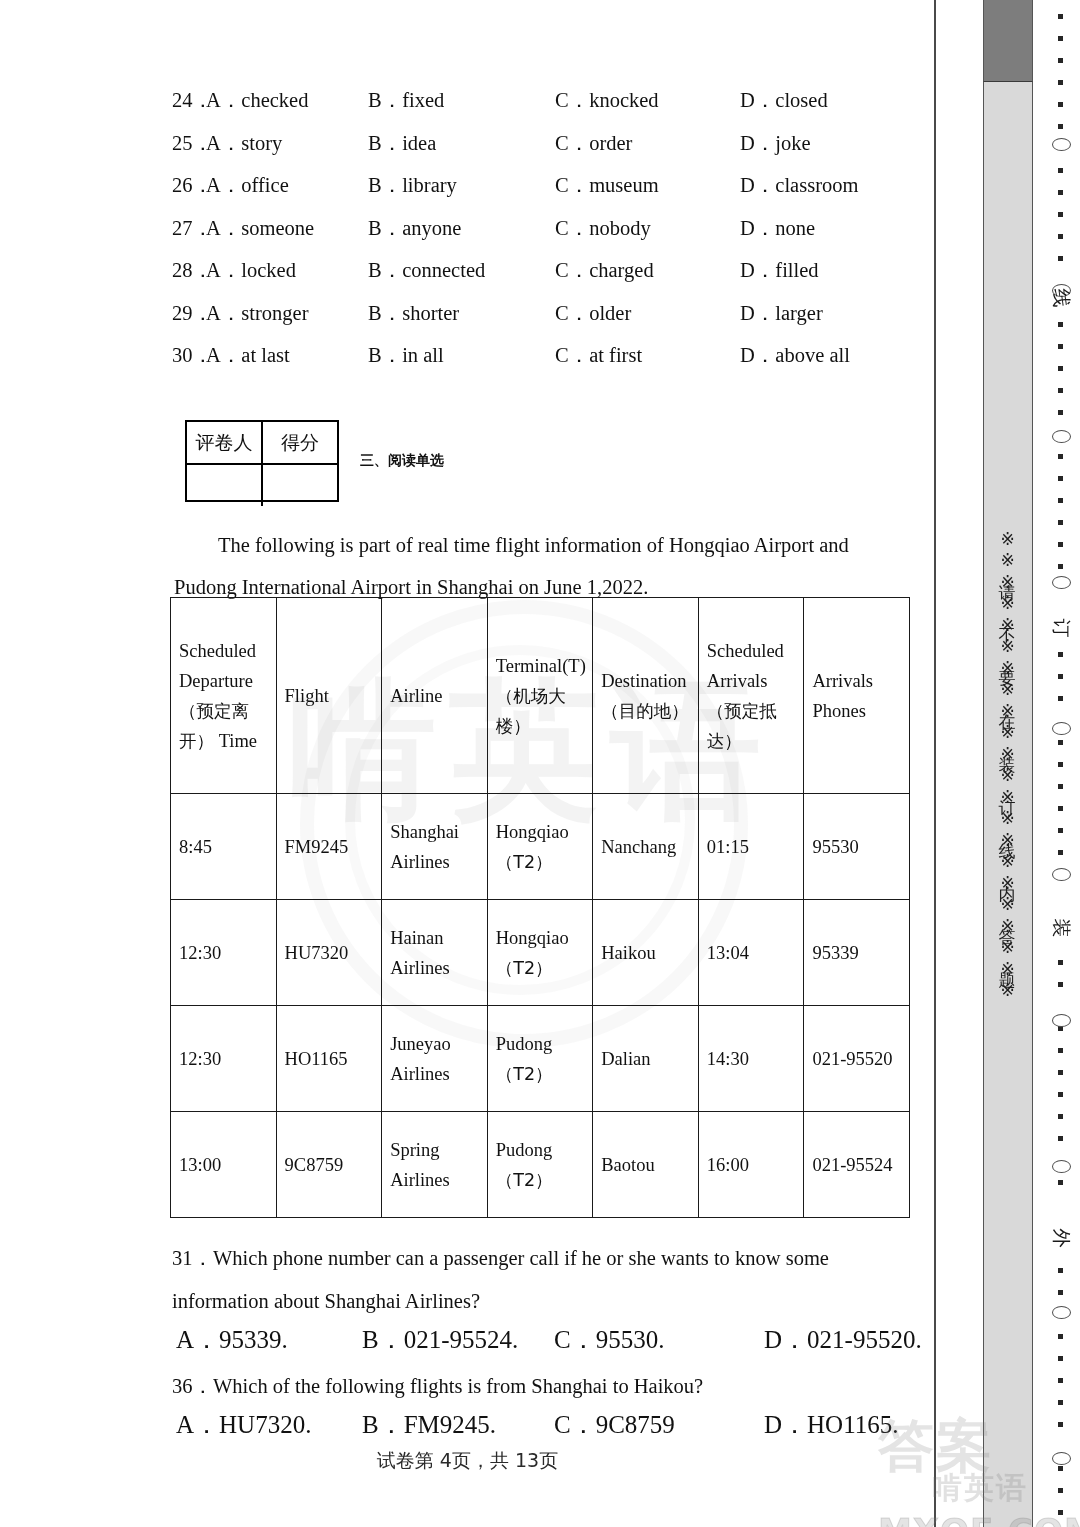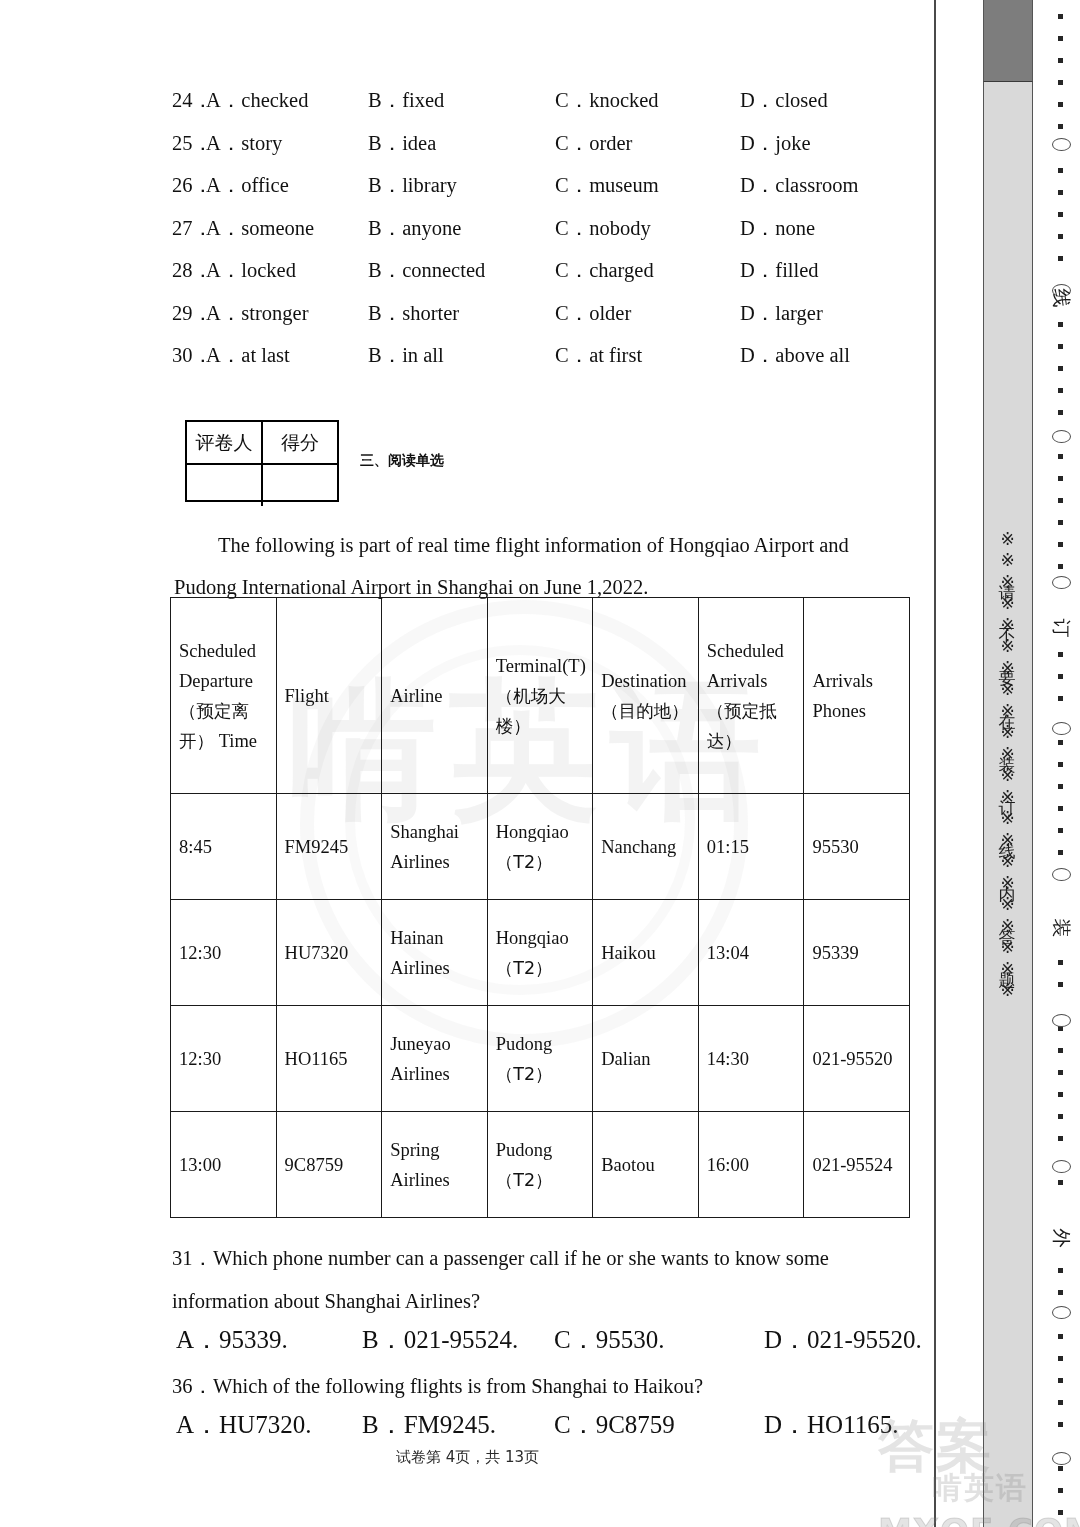--- a/index.html
+++ b/index.html
@@ -197,21 +197,21 @@
   .q-opts .opt-d { left: 580px; margin-left: 12px; }
 
   
   .footer {
     position: absolute;
     left: 0;
     top: 1448px;
     width: 935px;
     text-align: center;
     font-family: "DejaVu Sans", sans-serif;
-    font-size: 15px;
+    font-size: 19px;
     color: #2a2a2a;
   }
 
   
   .rule-line {
     position: absolute;
     top: 0;
     width: 0;
     height: 1527px;
     border-left: 2px solid #4a4a4a;

